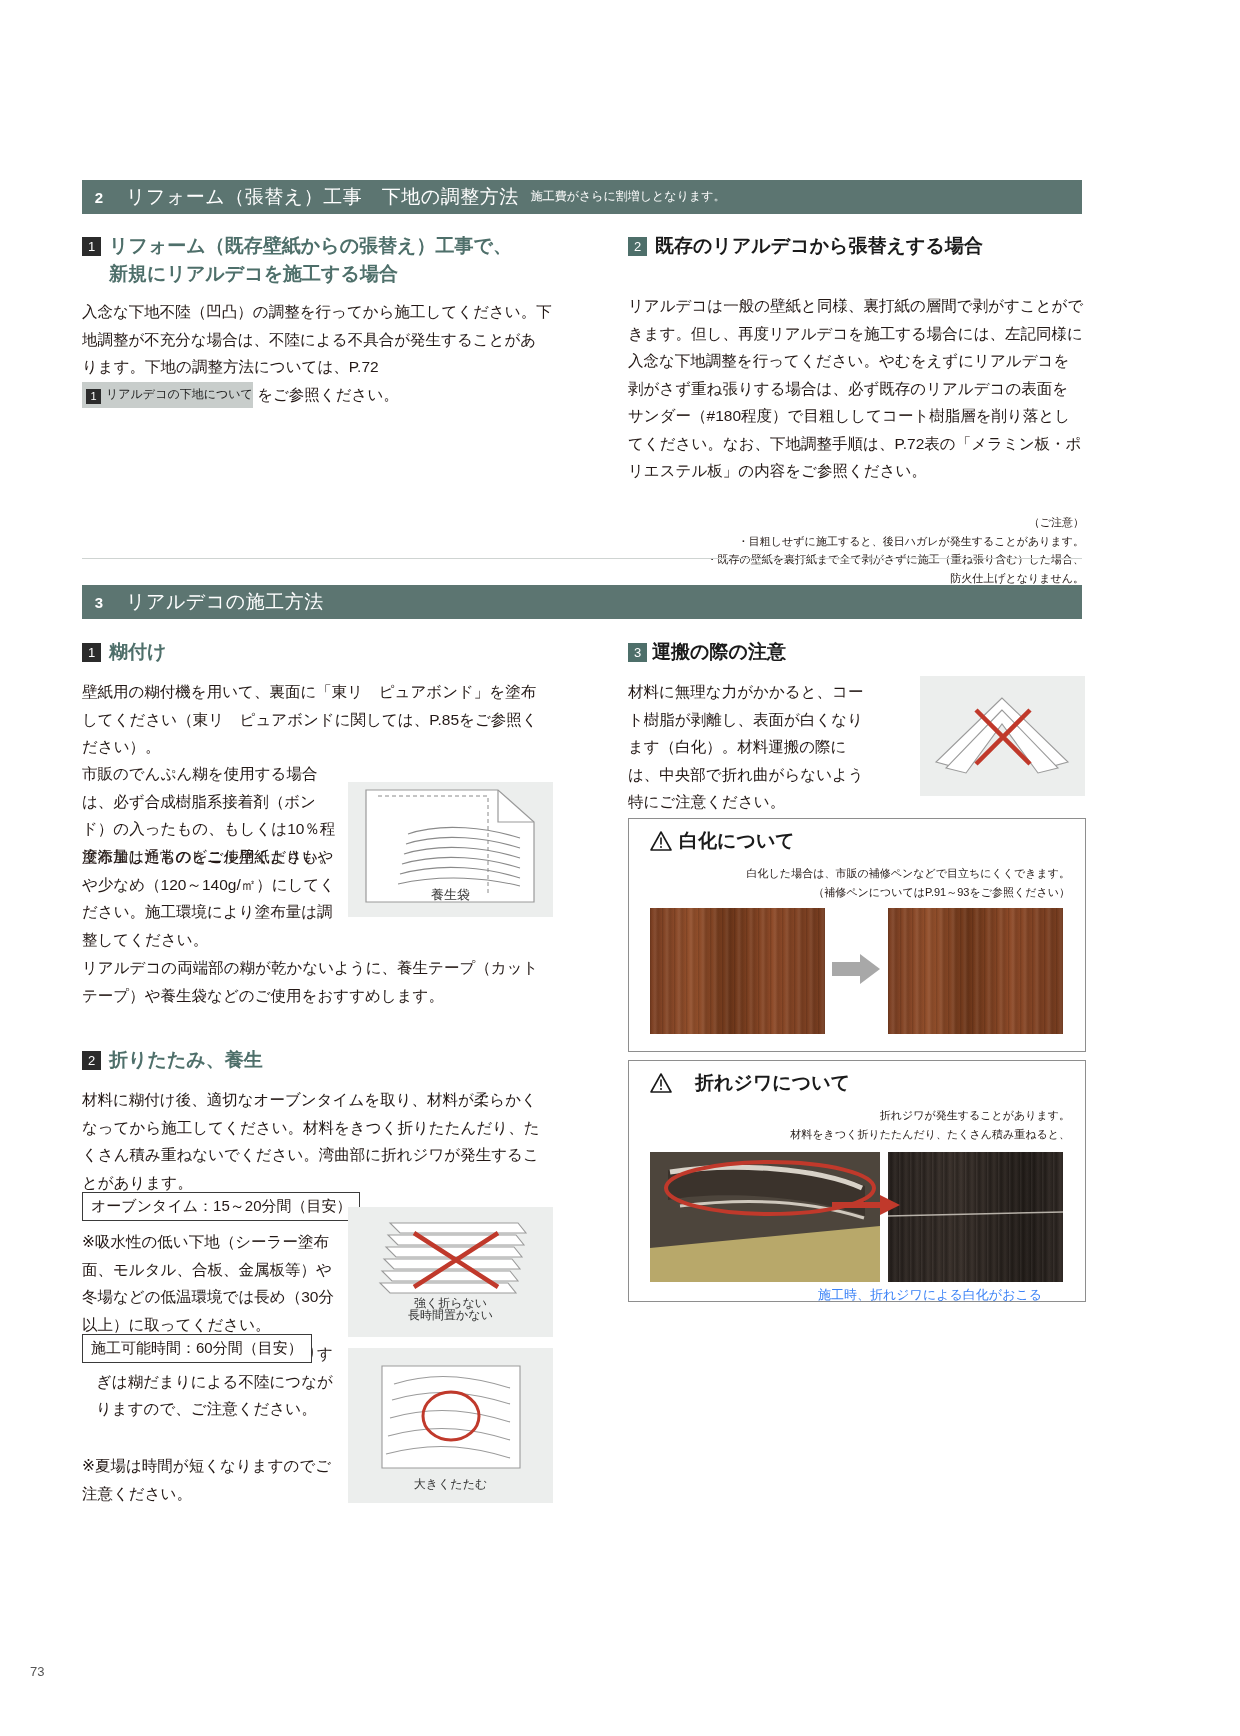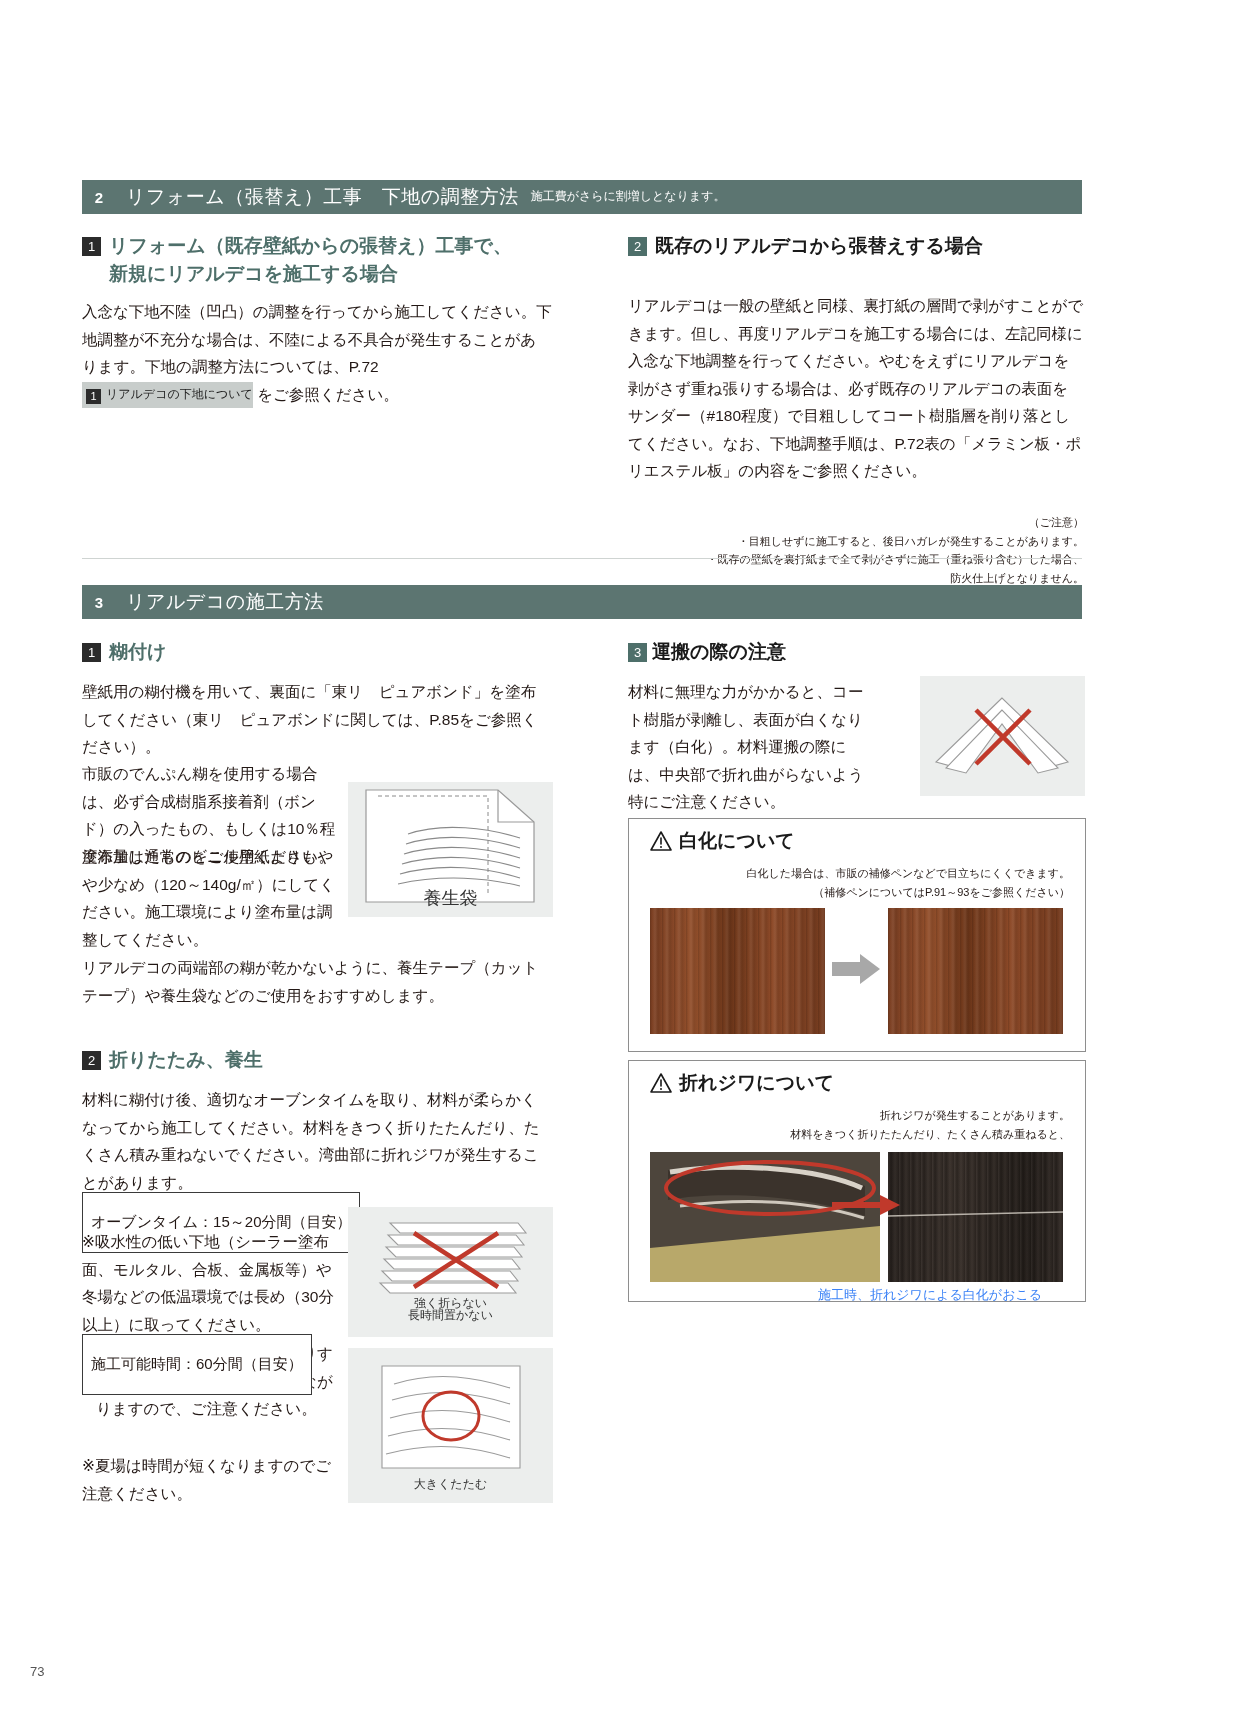--- a/index.html
+++ b/index.html
@@ -130,21 +130,21 @@
   }
 
   
   .figbox {
     position: absolute;
     background: #eceeed;
     overflow: hidden;
   }
   .figcap {
     position: absolute;
-    font-size: 18px;
+    font-size: 13px;
     color: #333;
     text-align: center;
     width: 100%;
     left: 0;
   }
 
   .outline-box {
     position: absolute;
     border: 1px solid #8e8e8e;
     background: #ffffff;
@@ -161,21 +161,21 @@
     width: 22px;
     height: 20px;
     margin-right: 7px;
     flex: 0 0 auto;
   }
 
   .rule-box {
     position: absolute;
     border: 1px solid #3a3a3a;
     font-size: 15px;
-    padding: 20px 8px;
+    padding: 4px 8px;
     background: #fff;
     white-space: nowrap;
   }
 
   .pgnum {
     position: absolute;
     left: 30px;
     top: 1664px;
     font-size: 13px;
     color: #555;
@@ -354,21 +354,21 @@
     <div>白化した場合は、市販の補修ペンなどで目立ちにくくできます。</div>
     <div>（補修ペンについてはP.91～93をご参照ください）</div>
   </div>
   <div class="wood" style="left:650px; top:908px; width:175px; height:126px;"></div>
   <div class="wood" style="left:888px; top:908px; width:175px; height:126px;"></div>
   <svg style="position:absolute; left:832px; top:952px;" width="50" height="34" viewBox="0 0 50 34">
     <path d="M0 10 L28 10 L28 2 L48 17 L28 32 L28 24 L0 24 Z" fill="#a8a8a8"></path>
   </svg>
 
   <div class="outline-box" style="left:628px; top:1060px; width:456px; height:240px;"></div>
-  <div class="warn-title" style="left:650px; top:1070px;">
+  <div class="warn-title" style="left:650px; top:1070px;gap:16px;">
     <svg class="warn-tri" viewBox="0 0 22 20">
       <path d="M11 1 L21 19 L1 19 Z" fill="none" stroke="#1a1a1a" stroke-width="1.6" stroke-linejoin="round"></path>
       <path d="M11 7 L11 13" stroke="#1a1a1a" stroke-width="1.6" stroke-linecap="round"></path>
       <circle cx="11" cy="16" r="1" fill="#1a1a1a"></circle>
     </svg>
     <span>折れジワについて</span>
   </div>
   <div class="small-txt" style="left:650px; top:1106px; width:420px;">
     <div>折れジワが発生することがあります。</div>
     <div>材料をきつく折りたたんだり、たくさん積み重ねると、</div>

